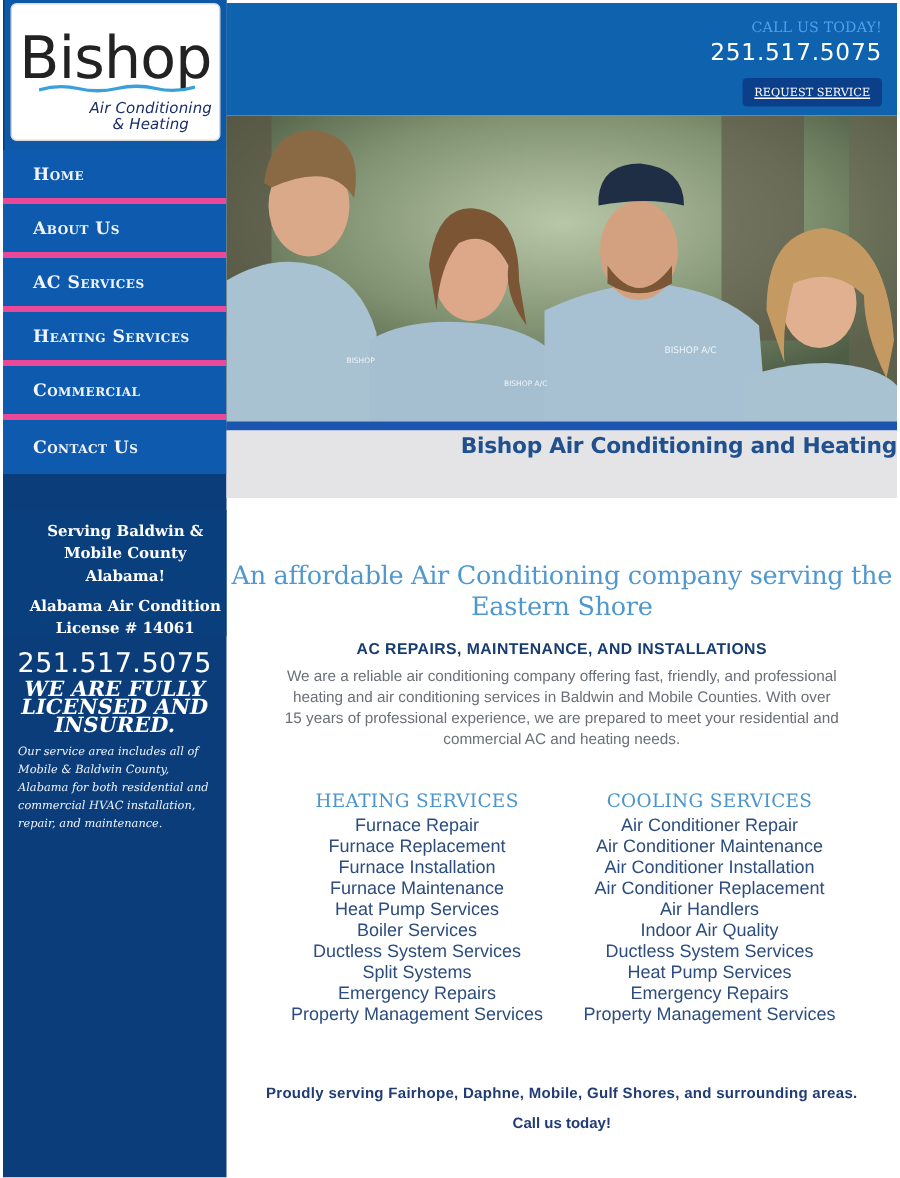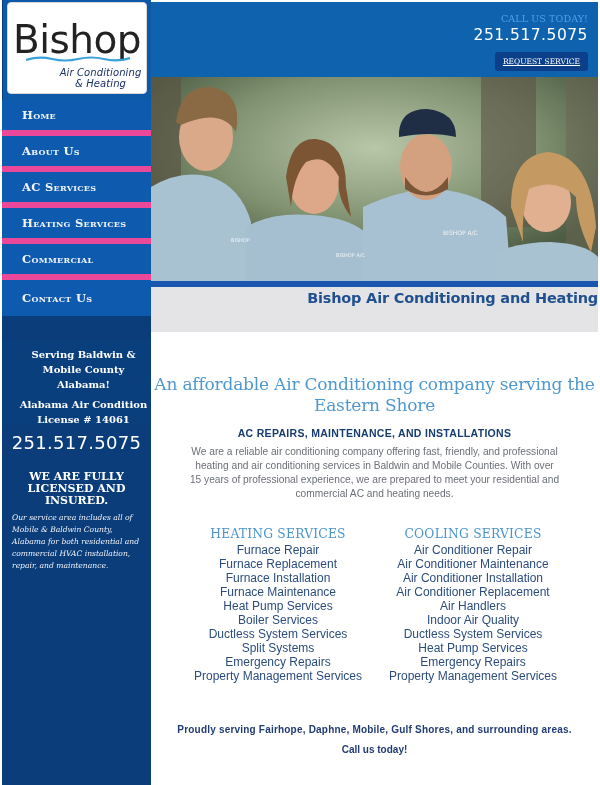--- a/index.html
+++ b/index.html
@@ -25,41 +25,41 @@
   }
   .logo-tag {
     display: block; font-family: "DejaVu Sans", sans-serif; font-style: italic;
     font-size: 10px; color: #1a2f66; margin-top: 7px; letter-spacing: 0.1px; margin-left: 47px;
   }
   .logo-frame { position: absolute; left: 3px; top: 0; width: 148px; height: 100px; background: #0d59a8; z-index: 0; }
 
   .nav { position: absolute; left: 2px; top: 100px; width: 149px; height: 216px; background: #0d5aae; }
   .nav-item {
     height: 36px; display: flex; align-items: center; padding-left: 20px;
-    border-bottom: 6px solid #ec4899;
+    border-bottom: 4px solid #ec4899;
     font-family: "DejaVu Serif", serif; font-variant: small-caps; font-weight: bold;
     color: #f2f4fa; font-size: 11.5px; letter-spacing: 0.3px;
     cursor: pointer;
   }
   .nav-item:last-child { border-bottom: none; }
 
   .serve-box {
     position: absolute; left: 2px; top: 340px; width: 149px; height: 84px;
     background: #0a3f7e; color: #fff; text-align: center;
     font-family: "DejaVu Serif", serif; font-weight: bold; font-size: 10px; line-height: 15px;
     padding-top: 7px;
     padding-left: 14px;
   }
   .serve-box p + p { margin-top: 5px; }
 
   .phone-side {
     position: absolute; left: 2px; top: 433px; width: 149px; text-align: center; color: #fff;
   }
   .phone-big { font-family: "DejaVu Sans", sans-serif; font-size: 18px; letter-spacing: 0.3px; line-height: 20px; }
-  .licensed { font-family: "DejaVu Serif", serif; font-weight: bold; font-size: 11px; line-height: 12px; margin-top: 18px; }
+  .licensed { font-family: "DejaVu Serif", serif; font-weight: bold; font-size: 14px; line-height: 12px; margin-top: 1px; font-style: italic; }
   .area-text {
     font-family: "DejaVu Serif", serif; font-style: italic; font-size: 7.6px; line-height: 12px;
     text-align: left; padding: 5px 8px 0 10px; color: #f0f3fa;
   }
 
   
   .header {
     position: absolute; left: 151px; top: 2px; width: 447px; height: 75px; background: #0f62ae;
   }
   .call-today {

